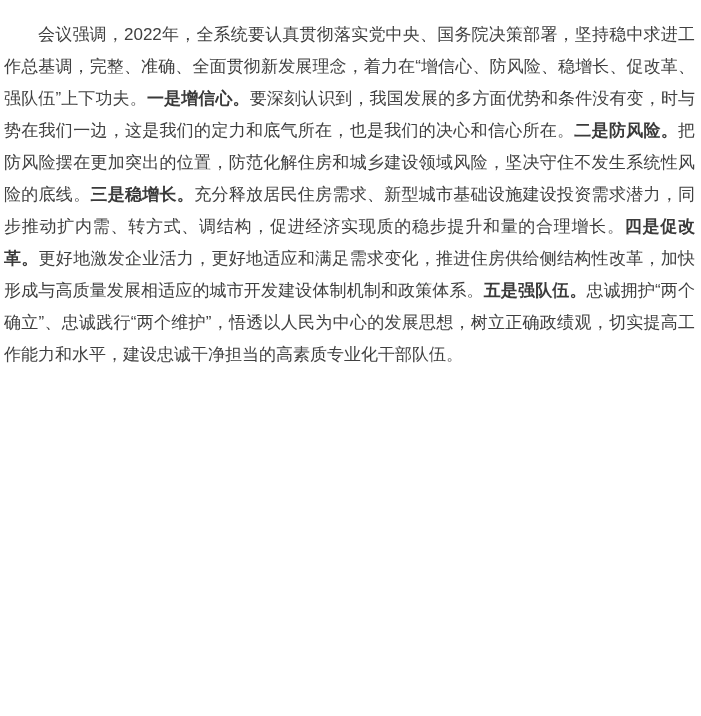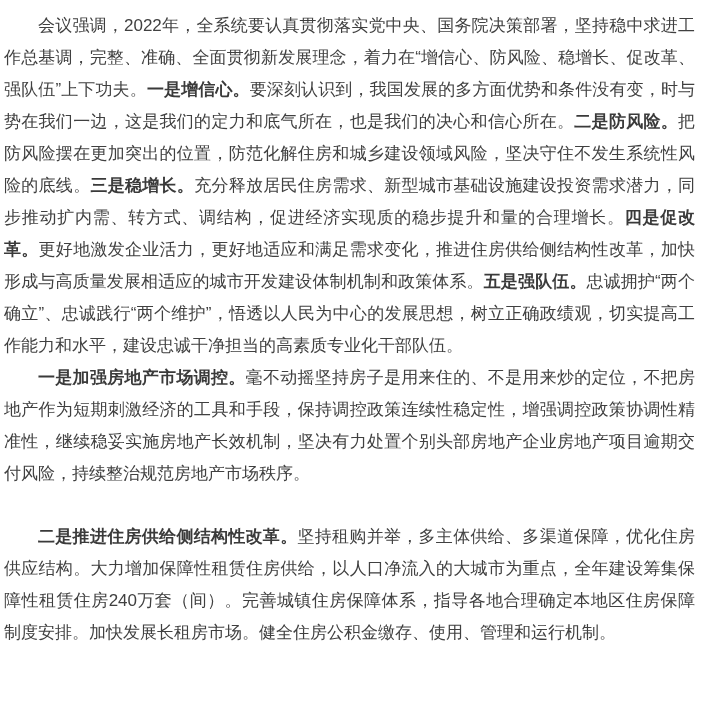--- a/index.html
+++ b/index.html
@@ -8,21 +8,21 @@
     background: #ffffff;
   }
   body {
     width: 701px;
     height: 716px;
     overflow: hidden;
   }
   .article {
     box-sizing: border-box;
     width: 701px;
-    padding: 10px 6px 0 4px;
+    padding: 19px 6px 0 4px;
     font-family: "Liberation Sans", "DejaVu Sans", sans-serif;
     font-size: 17px;
     line-height: 32px;
     color: #404040;
     text-align: justify;
   }
   .article p {
     margin: 0;
     text-indent: 2em;
   }
@@ -32,15 +32,13 @@
   .article strong {
     font-weight: 700;
     color: #3a3a3a;
   }
 </style>
 </head>
 <body style="background: rgb(255, 255, 255);">
 
 <main class="article" id="article" style="color: rgb(64, 64, 64);">
     <p><span>会议强调，2022年，全系统要认真贯彻落实党中央、国务院决策部署，坚持稳中求进工作总基调，完整、准确、全面贯彻新发展理念，着力在“增信心、防风险、稳增长、促改革、强队伍”上下功夫。</span><strong>一是增信心。</strong><span>要深刻认识到，我国发展的多方面优势和条件没有变，时与势在我们一边，这是我们的定力和底气所在，也是我们的决心和信心所在。</span><strong>二是防风险。</strong><span>把防风险摆在更加突出的位置，防范化解住房和城乡建设领域风险，坚决守住不发生系统性风险的底线。</span><strong>三是稳增长。</strong><span>充分释放居民住房需求、新型城市基础设施建设投资需求潜力，同步推动扩内需、转方式、调结构，促进经济实现质的稳步提升和量的合理增长。</span><strong>四是促改革。</strong><span>更好地激发企业活力，更好地适应和满足需求变化，推进住房供给侧结构性改革，加快形成与高质量发展相适应的城市开发建设体制机制和政策体系。</span><strong>五是强队伍。</strong><span>忠诚拥护“两个确立”、忠诚践行“两个维护”，悟透以人民为中心的发展思想，树立正确政绩观，切实提高工作能力和水平，建设忠诚干净担当的高素质专业化干部队伍。</span></p>
-    <p><strong>一是加强房地产市场调控。</strong><span>毫不动摇坚持房子是用来住的、不是用来炒的定位，不把房地产作为短期刺激经济的工具和手段，保持调控政策连续性稳定性，增强调控政策协调性精准性，继续稳妥实施房地产长效机制，坚决有力处置个别头部房地产企业房地产项目逾期交付风险，持续整治规范房地产市场秩序。</span></p>
-    <p class="gap"><strong>二是推进住房供给侧结构性改革。</strong><span>坚持租购并举，多主体供给、多渠道保障，优化住房供应结构。大力增加保障性租赁住房供给，以人口净流入的大城市为重点，全年建设筹集保障性租赁住房240万套（间）。完善城镇住房保障体系，指导各地合理确定本地区住房保障制度安排。加快发展长租房市场。健全住房公积金缴存、使用、管理和运行机制。</span></p>
   </main>
 
 </body></html>

